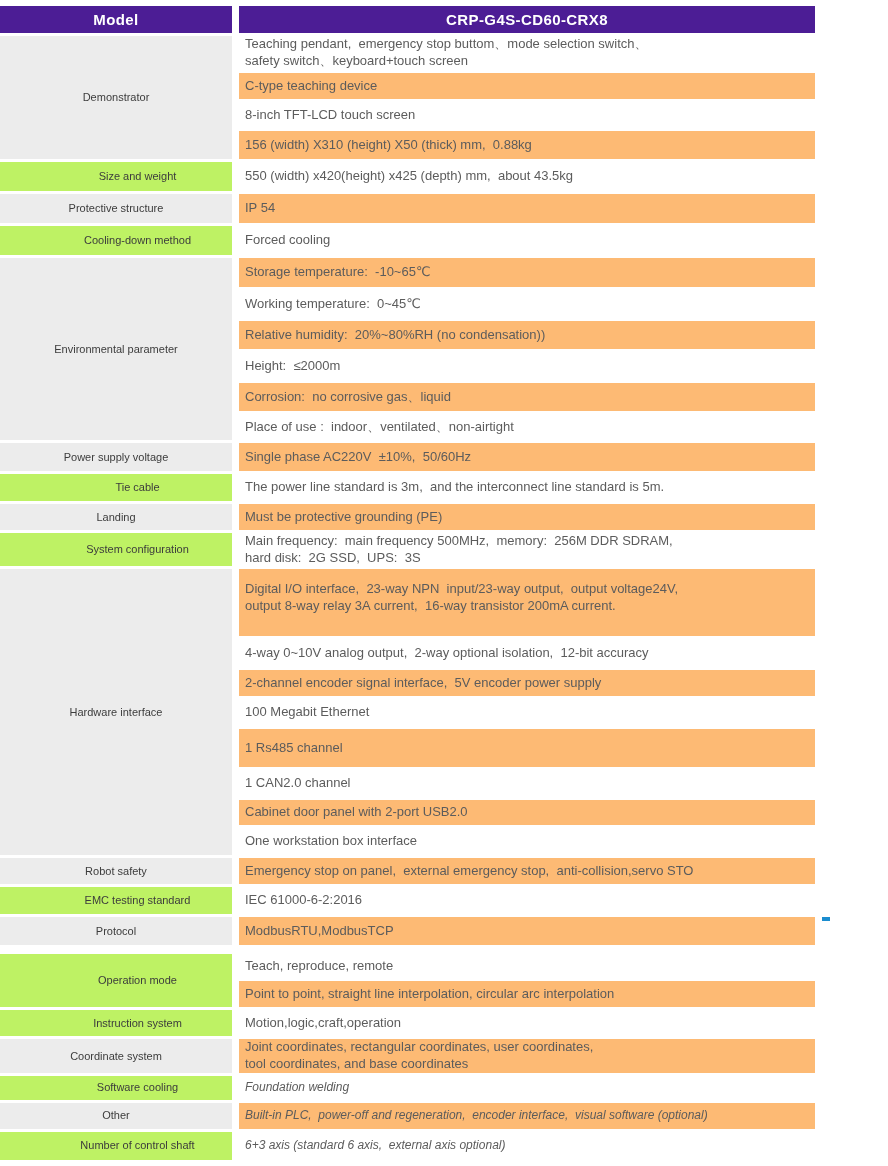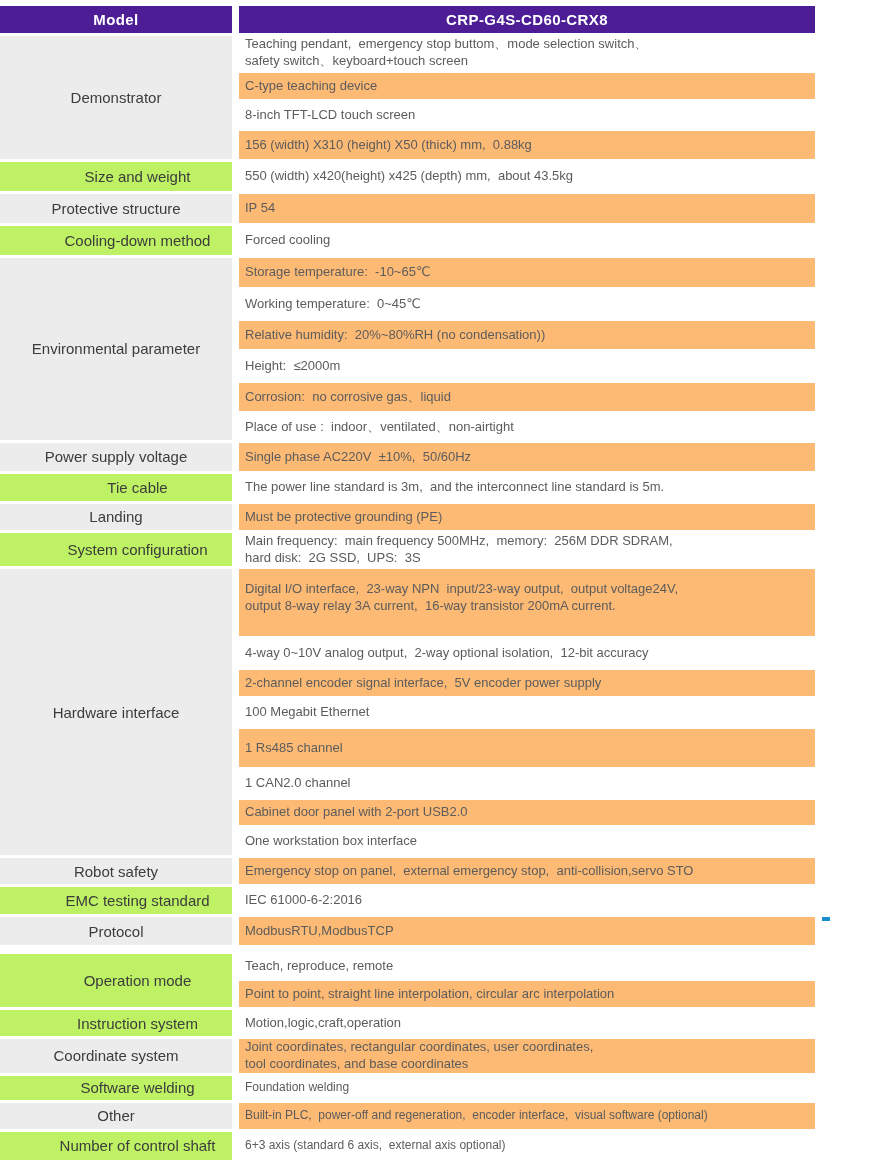--- a/index.html
+++ b/index.html
@@ -17,33 +17,33 @@
   }
   col.c1{width:232px;}
   col.c2{width:576px;}
   th.hd{
     background:#4c1d95;color:#ffffff;
     font-size:15px;font-weight:bold;letter-spacing:.4px;
     height:27px;text-align:center;vertical-align:middle;padding:0;
   }
   td{padding:0;vertical-align:middle;}
   td.lab{
-    text-align:center;color:#3c3c3c;font-size:15px;line-height:1.15;
+    text-align:center;color:#3c3c3c;font-size:11px;line-height:1.15;
   }
   td.lab.lg{background:#ececec;}
   td.lab.lw{background:#bef264;padding-left:43px;}
   td.val{
     color:#5c5c5c;font-size:13px;line-height:1.28;
     padding-left:6px;padding-right:4px;
     white-space:pre-wrap;
   }
   td.val.g{background:#fdba74;}
   td.val.w{background:#ffffff;}
   td.val.top{vertical-align:top;padding-top:12px;}
-  td.val.sm{font-size:12px;}
+  td.val.sm{font-size:12px;font-style:italic;}
   tr.spacer td{height:3px;background:transparent;}
   .blue-dash{
     position:absolute;left:822px;top:914px;width:8px;height:4px;
     background:#1b8dcf;
   }
 </style>
 </head>
 <body>
 
 <div class="sheet">
@@ -189,21 +189,21 @@
       <td class="val w" style="height:26px">Motion,logic,craft,operation</td>
     </tr>
 
     <tr>
       <td class="lab lg">Coordinate system</td>
       <td class="val g" style="height:33px">Joint coordinates, rectangular coordinates, user coordinates,
 tool coordinates, and base coordinates</td>
     </tr>
 
     <tr>
-      <td class="lab lw">Software welding</td>
+      <td class="lab lw">Software cooling</td>
       <td class="val w sm" style="height:24px">Foundation welding</td>
     </tr>
 
     <tr>
       <td class="lab lg">Other</td>
       <td class="val g sm" style="height:26px">Built-in PLC,  power-off and regeneration,  encoder interface,  visual software (optional)</td>
     </tr>
 
     <tr>
       <td class="lab lw">Number of control shaft</td>

